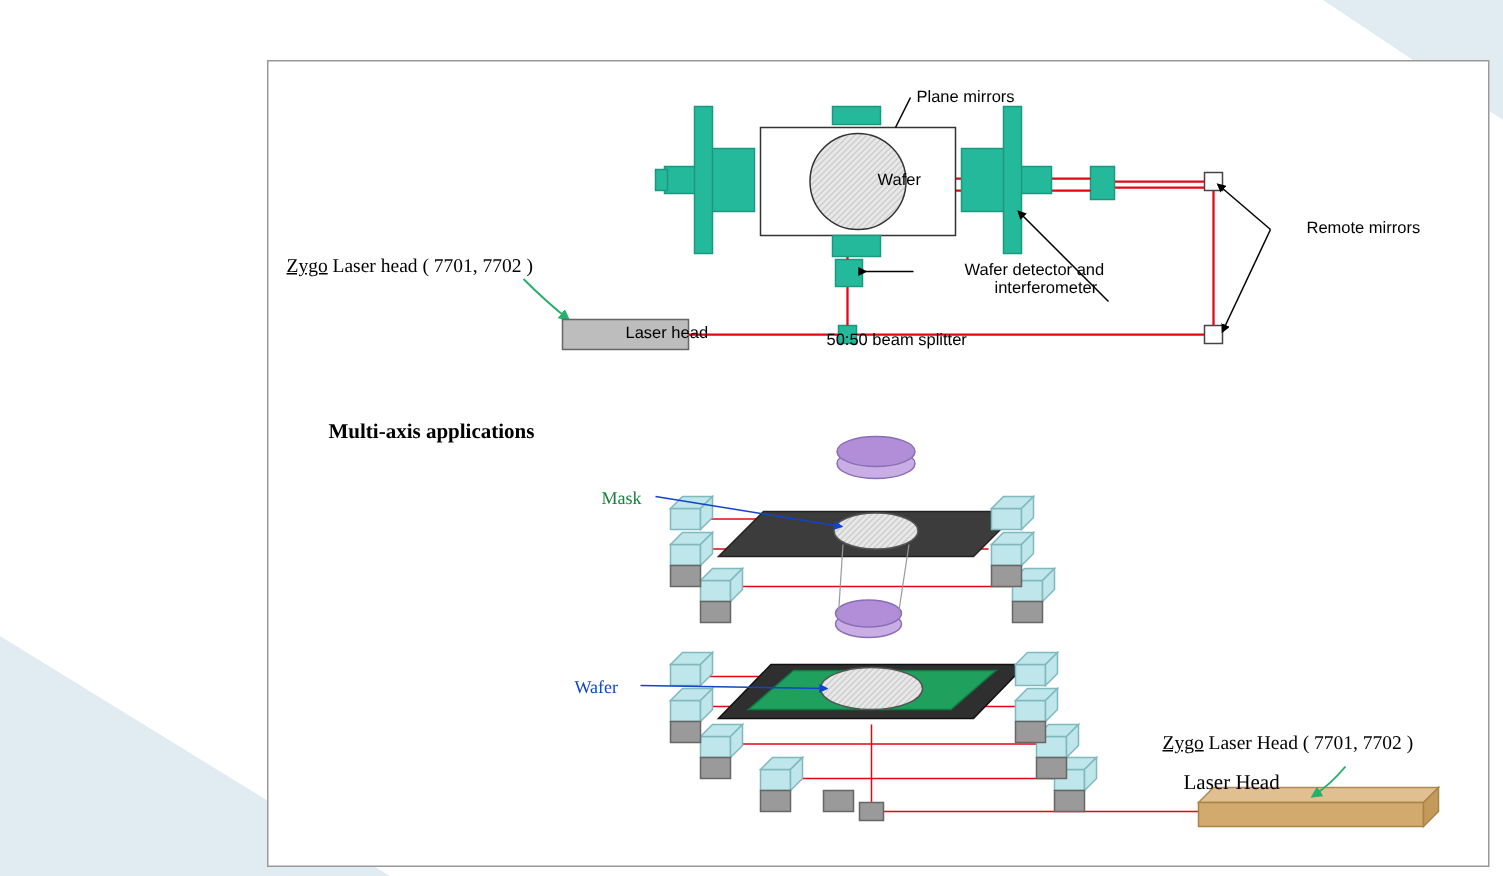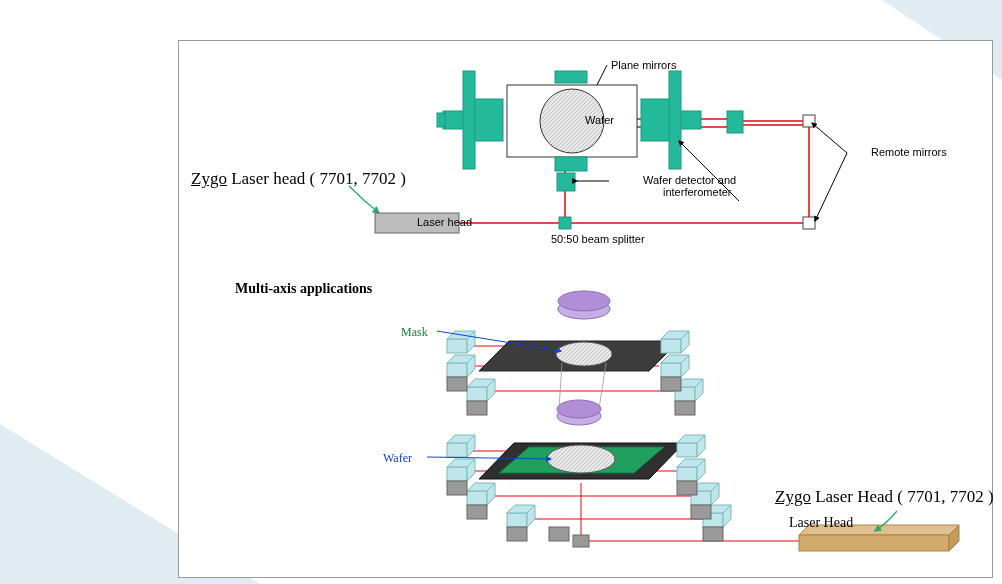--- a/index.html
+++ b/index.html
@@ -7,21 +7,21 @@
   .page { position: relative; width: 1002px; height: 584px; }
   .bg-triangle-tr { position: absolute; top: 0; right: 0; width: 0; height: 0; border-left: 120px solid transparent; border-top: 80px solid #e1ecf2; }
   .bg-triangle-bl { position: absolute; bottom: 0; left: 0; width: 0; height: 0; border-right: 260px solid transparent; border-bottom: 160px solid #e1ecf2; }
   .title-row { position: absolute; top: 6px; left: 20px; font-size: 20px; color: #1a1a1a; }
   .title-tri { display: inline-block; margin-right: 6px; color: #555; }
   .diagram-box { position: absolute; top: 40px; left: 178px; width: 815px; height: 538px; border: 1px solid #999; background: #fff; }
   .svg-wrap { position: absolute; inset: 0; }
   .label { position: absolute; font-size: 12px; color: #000; white-space: nowrap; }
   .label.small { font-size: 11px; margin-left: 32px; }
   .label.bold { font-weight: bold; font-family: Georgia, serif; }
-  .zygo { font-family: Georgia, 'Times New Roman', serif; font-size: 17px; }
+  .zygo { font-family: Georgia, 'Times New Roman', serif; font-size: 13px; }
   .zygo .underline { text-decoration: underline; }
 </style>
 </head>
 <body>
 
 <div class="page">
   <div class="bg-triangle-tr"></div>
   <div class="bg-triangle-bl"></div>
 
 
@@ -222,23 +222,23 @@
         <line x1="248" y1="416" x2="372" y2="418" stroke="#1144cc" stroke-width="1" marker-end="url(#arrBlue)"></line>
       </g>
     </svg>
 
     <div class="label small" style="top:18px; left:400px;">Plane mirrors</div>
     <div class="label small" style="top:73px; left:374px;">Wafer</div>
     <div class="label small" style="top:105px; left:660px;">Remote mirrors</div>
     <div class="label small" style="top:133px; left:432px;">Wafer detector and</div>
     <div class="label small" style="top:145px; left:452px;">interferometer</div>
     <div class="label small" style="top:175px; left:206px;">Laser head</div>
-    <div class="label small" style="top:192px; left:340px;">50:50 beam splitter</div>
-
-    <div class="label bold" style="top:240px; left:56px; font-size:14px;text-align:right;">Multi-axis applications</div>
+    <div class="label small" style="top:180px; left:340px;">50:50 beam splitter</div>
+
+    <div class="label bold" style="top:240px; left:40px; font-size:14px;text-align:right;">Multi-axis applications</div>
 
     <div class="label" style="top:284px; left:222px; color:#15803d; font-family:Georgia,serif;">Mask</div>
     <div class="label" style="top:410px; left:204px; color:#1144cc; font-family:Georgia,serif;">Wafer</div>
 
     <div class="label zygo" style="top:446px; left:596px;">
       <span class="underline">Zygo</span><span> Laser Head ( 7701, 7702 )</span>
     </div>
     <div class="label" style="top:474px; left:610px; font-family:Georgia,serif; font-size:14px;">Laser Head</div>
 
   </div>

